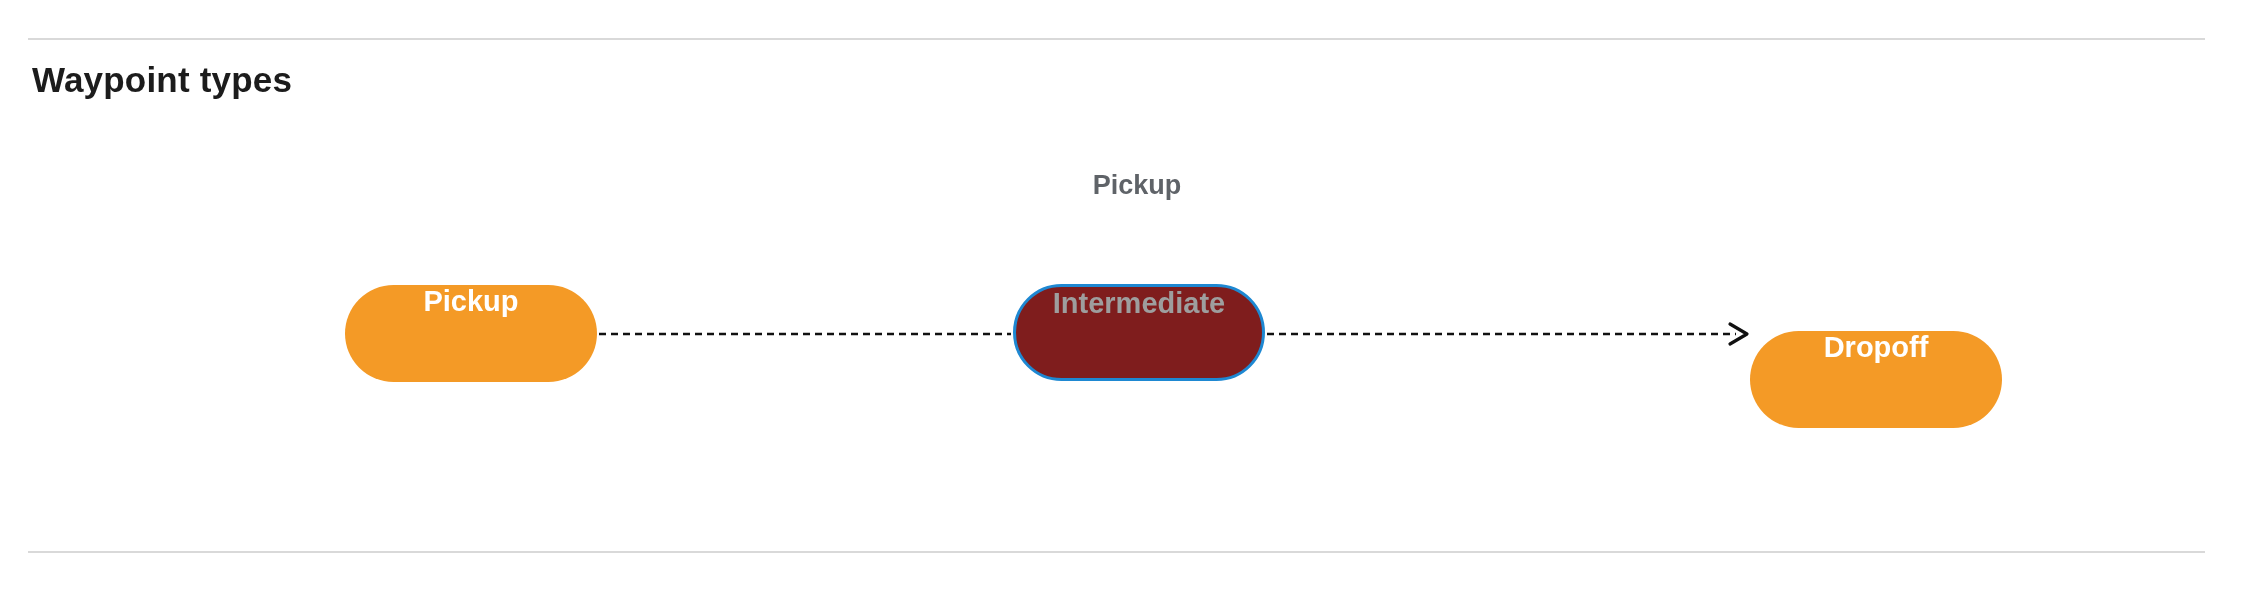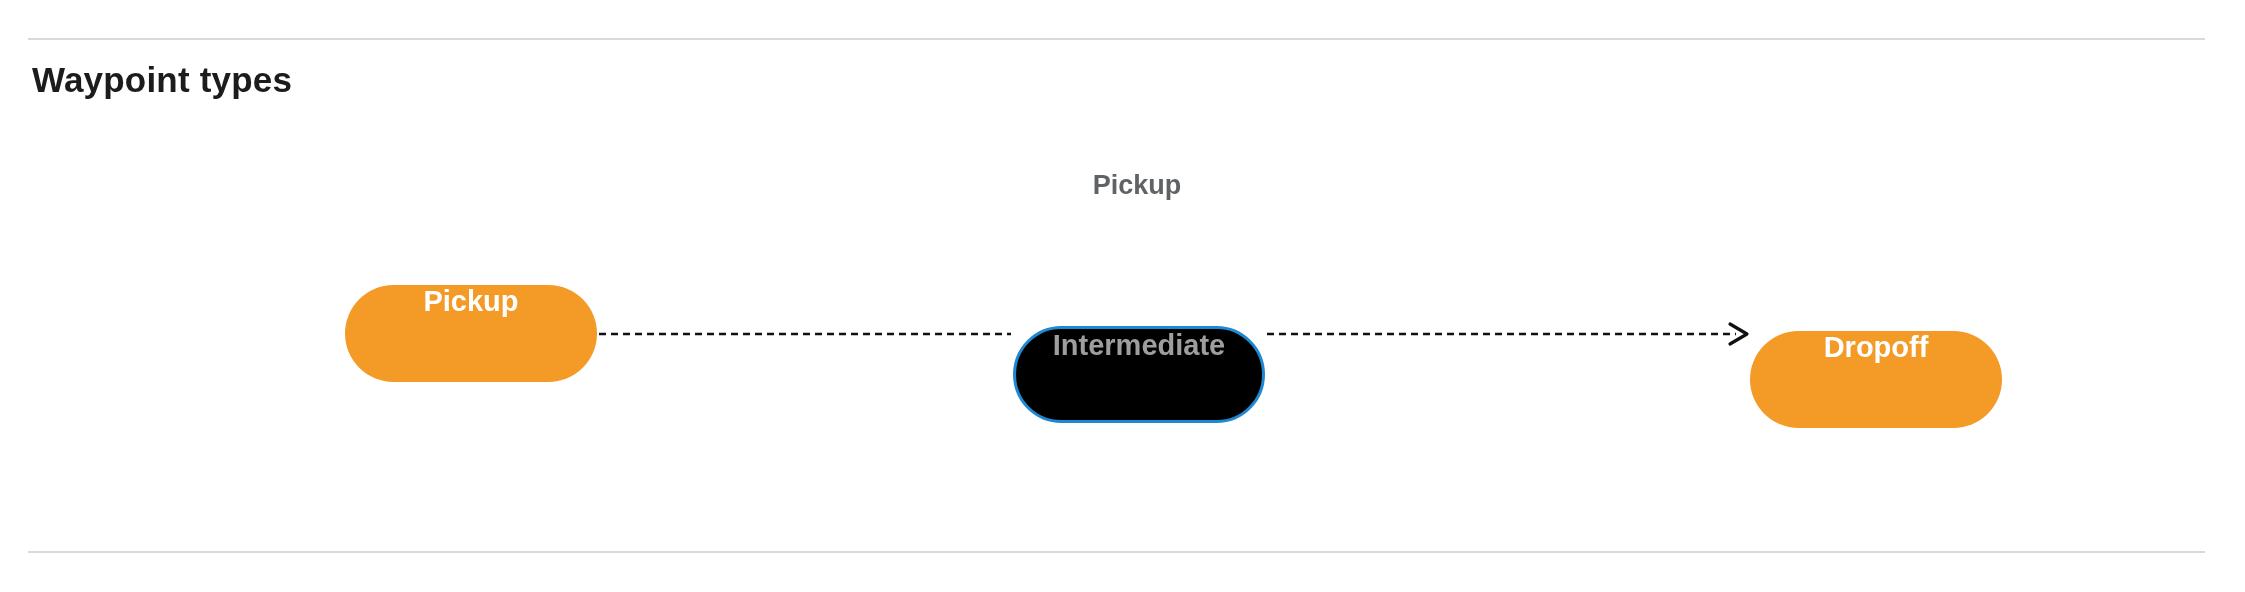--- a/index.html
+++ b/index.html
@@ -50,24 +50,23 @@
     position:absolute;height:97px;width:252px;
     display:flex;align-items:flex-start;justify-content:center;
     border-radius:49px;
     font-size:29px;font-weight:bold;
   }
   .pill.filled{
     background:var(--node-fill-orange);
     color:var(--node-text-light);
   }
   .pill.outlined{
-    background:#000000;
+    background:#7f1d1d;
     border:3px solid var(--intermediate-border-blue);
     color:var(--intermediate-text-gray);
-    margin-top:42px;
   }
   .pill.pickup{left:345px;top:285px;}
   .pill.intermediate{left:1013px;top:284px;}
   .pill.dropoff{left:1750px;top:283px;margin-top:48px;}
 </style>
 </head>
 <body>
 
 <div>
 

